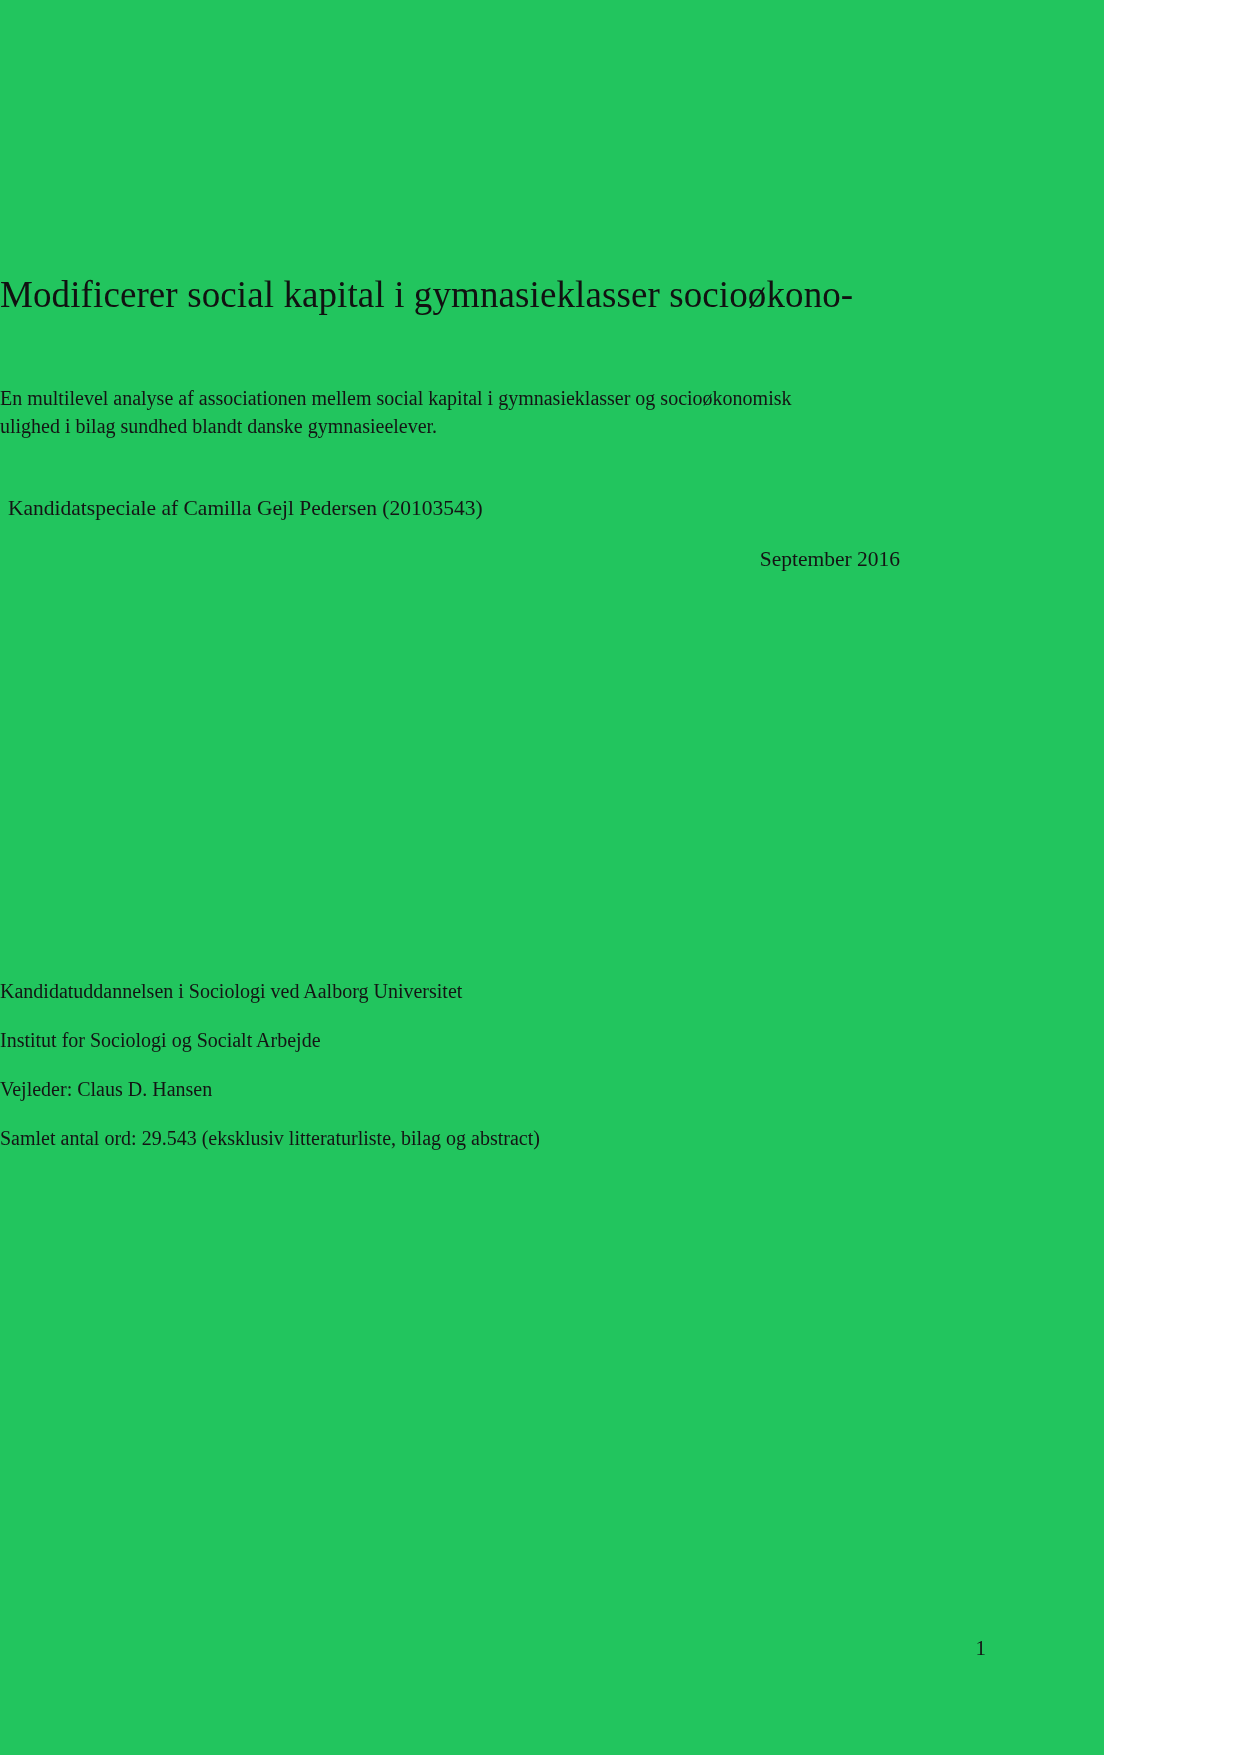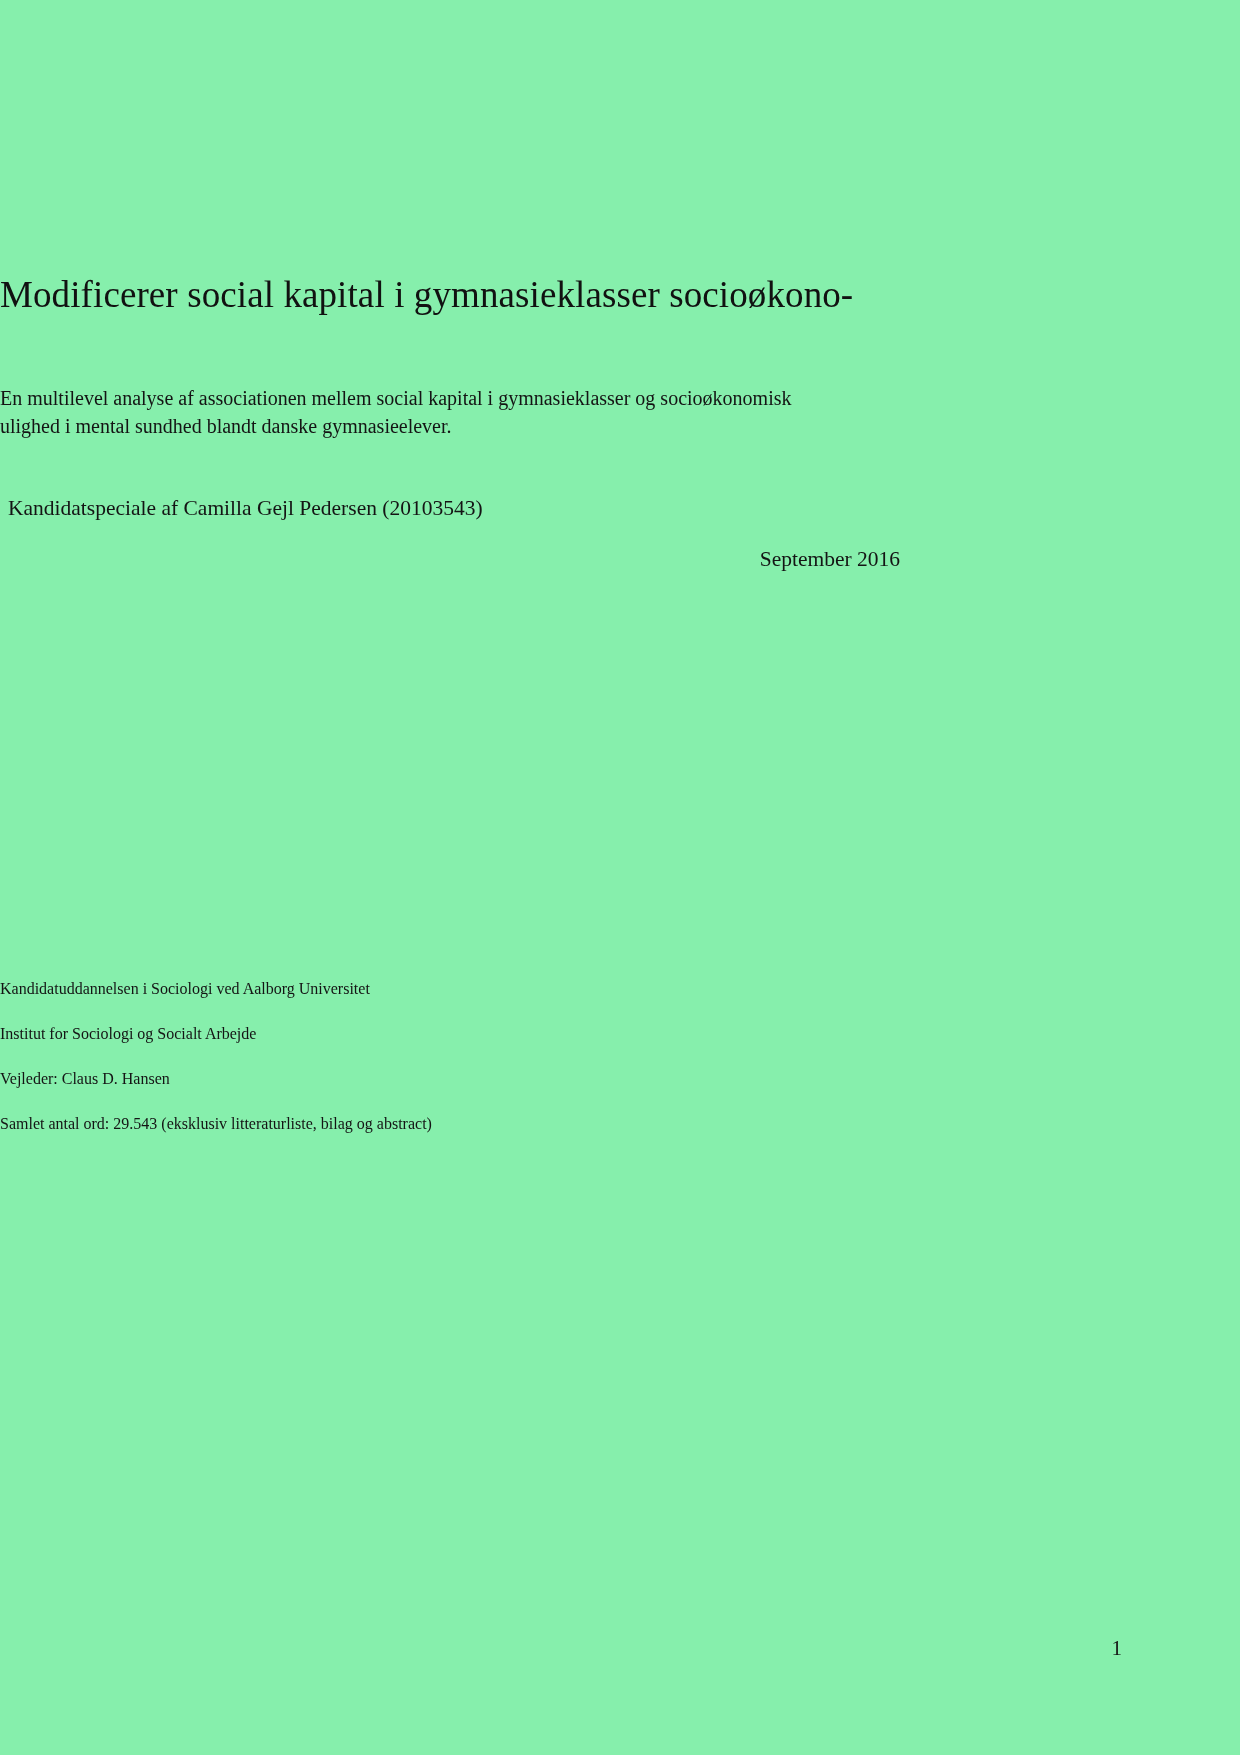--- a/index.html
+++ b/index.html
@@ -8,23 +8,23 @@
     padding: 0;
     background: #ffffff;
   }
   body {
     font-family: "Liberation Serif", "DejaVu Serif", serif;
     color: #000000;
     -webkit-font-smoothing: antialiased;
   }
   .page {
     position: relative;
-    width: 1240px;
+    width: 1104px;
     height: 1755px;
-    background: #86efac;
+    background: #22c55e;
     overflow: hidden;
     box-sizing: border-box;
   }
   .content {
     position: absolute;
     left: 117px;
     top: 0;
     width: 1003px;
   }
 
@@ -80,21 +80,21 @@
   .meta-line:last-child { margin-bottom: 0; text-align: right; }
 
   
   .institution-block {
     position: absolute;
     top: 981px;
     left: 0;
     width: 950px;
   }
   .inst-line {
-    font-size: 16px;
+    font-size: 20px;
     line-height: 1.0;
     margin: 0 0 29px 0;
     color: #141414;
     white-space: nowrap;
   }
   .inst-line:last-child { margin-bottom: 8px; }
 
   
   .page-number {
     position: absolute;
@@ -113,21 +113,21 @@
   <div class="content"></div>
 
   <div class="title-block">
     <h1 class="doc-title">
       <span class="line">Modificerer social kapital i gymnasieklasser socioøkono-</span>
     </h1>
   </div>
 
   <p class="subtitle">
     <span class="line">En multilevel analyse af associationen mellem social kapital i gymnasieklasser og socioøkonomisk</span>
-    <span class="line">ulighed i mental sundhed blandt danske gymnasieelever.</span>
+    <span class="line">ulighed i bilag sundhed blandt danske gymnasieelever.</span>
   </p>
 
   <div class="meta-block">
     <p class="meta-line">Kandidatspeciale af Camilla Gejl Pedersen (20103543)</p>
     <p class="meta-line">September 2016</p>
   </div>
 
   <div class="institution-block">
     <p class="inst-line">Kandidatuddannelsen i Sociologi ved Aalborg Universitet</p>
     <p class="inst-line">Institut for Sociologi og Socialt Arbejde</p>

